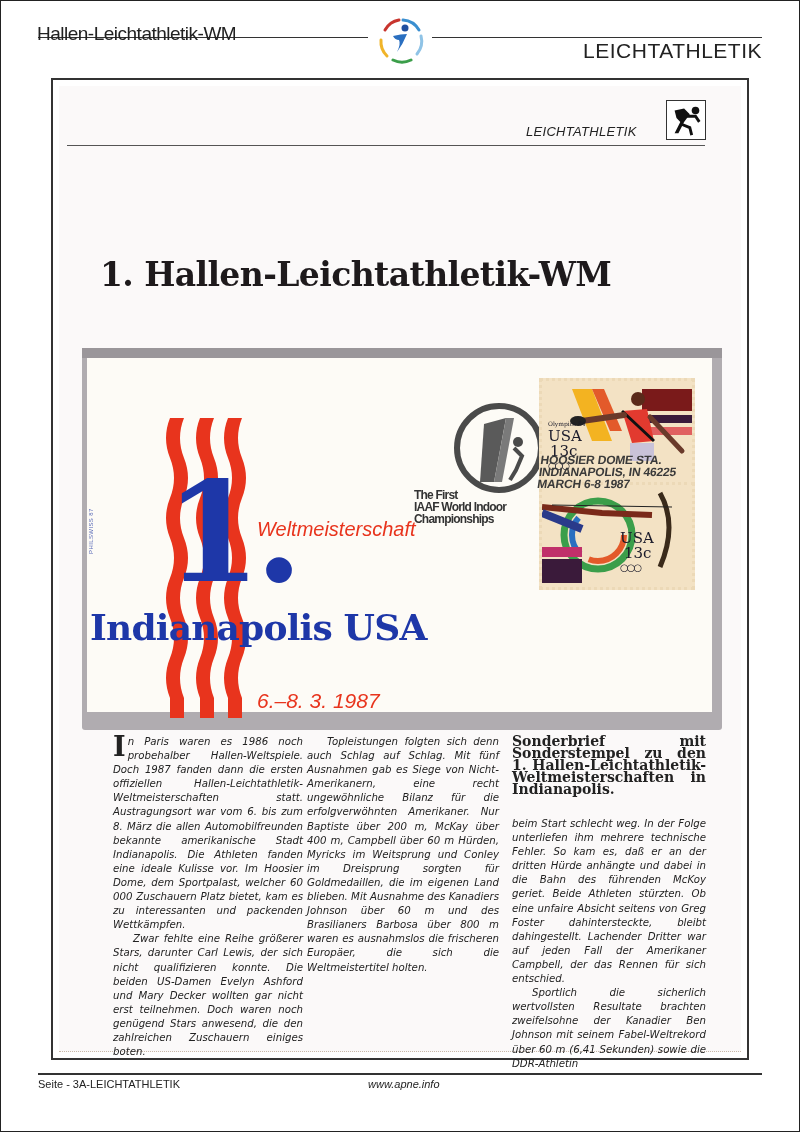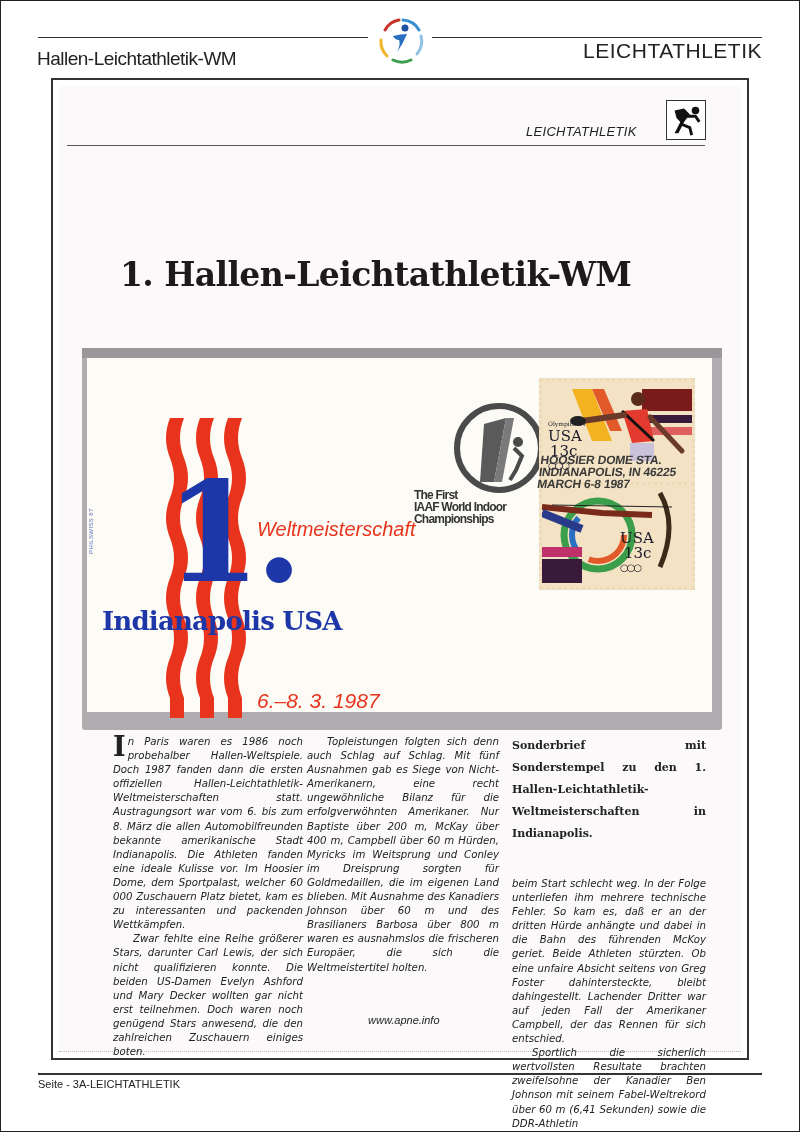--- a/index.html
+++ b/index.html
@@ -2,63 +2,63 @@
 <html><head>
 <meta charset="utf-8">
 <style>
   * { box-sizing: border-box; margin: 0; padding: 0; }
   html, body { width: 800px; height: 1132px; background: #fff; overflow: hidden; }
   body { position: relative; font-family: "DejaVu Serif", serif; color: #1a1a1a; }
 
   .outer-frame { position: absolute; left: 0; top: 0; width: 800px; height: 1132px; border: 1px solid #222; }
 
   .hdr-line { position: absolute; top: 37px; height: 1px; background: #333; }
-  .hdr-left { position: absolute; left: 37px; top: 48px; font-family: "Liberation Sans", sans-serif; font-size: 19px; font-weight: 300; letter-spacing: -0.5px; color: #222; }
+  .hdr-left { position: absolute; left: 37px; top: 23px; font-family: "Liberation Sans", sans-serif; font-size: 19px; font-weight: 300; letter-spacing: -0.5px; color: #222; }
   .hdr-right { position: absolute; right: 38px; top: 39px; font-family: "Liberation Sans", sans-serif; font-size: 21px; letter-spacing: 0.5px; color: #222; }
   .logo { position: absolute; left: 375px; top: 14px; width: 52px; height: 52px; }
 
   .page-frame { position: absolute; left: 51px; top: 78px; width: 698px; height: 982px; border: 2px solid #333; background: #fff; }
   .page-inner { position: absolute; left: 6px; top: 6px; right: 6px; bottom: 6px; background: #fbf9f9; border-bottom: 1px dotted #c9b9a9; }
 
   .sec-label { position: absolute; left: 526px; top: 124px; font-family: "Liberation Sans", sans-serif; font-style: italic; font-size: 13px; letter-spacing: 0.3px; color: #222; }
   .sec-rule { position: absolute; left: 67px; top: 145px; width: 638px; height: 1px; background: #555; }
   .sec-icon { position: absolute; left: 666px; top: 100px; width: 40px; height: 40px; border: 1px solid #333; background: #fff; }
 
-  .title { position: absolute; left: 100px; top: 255px; font-family: "DejaVu Serif", serif; font-weight: bold; font-size: 33px; letter-spacing: -0.6px; color: #1e1a1c; margin-left: 20px; }
+  .title { position: absolute; left: 100px; top: 255px; font-family: "DejaVu Serif", serif; font-weight: bold; font-size: 33px; letter-spacing: -0.6px; color: #1e1a1c; }
 
   .sleeve { position: absolute; left: 82px; top: 348px; width: 640px; height: 382px; background: #b0acb0; border-radius: 3px; }
   .sleeve-top { position: absolute; left: 82px; top: 348px; width: 640px; height: 10px; background: #9a969a; }
   .cover { position: absolute; left: 87px; top: 358px; width: 625px; height: 354px; background: #fdfbf6; }
 
   .stripes { position: absolute; left: 75px; top: 60px; width: 90px; height: 300px; }
   .big-one { position: absolute; left: 78px; top: 106px; font-family: "DejaVu Serif", serif; font-weight: bold; font-size: 138px; line-height: 1; color: #1e37a8; letter-spacing: -6px; }
   .sub-text { position: absolute; left: 170px; top: 160px; font-family: "Liberation Sans", sans-serif; font-style: italic; font-size: 20px; line-height: 23px; color: #e8341d; }
-  .city { position: absolute; left: 15px; top: 248px; font-family: "DejaVu Serif", serif; font-weight: bold; font-size: 26px; letter-spacing: -0.8px; color: #1e37a8; }
+  .city { position: absolute; left: 3px; top: 248px; font-family: "DejaVu Serif", serif; font-weight: bold; font-size: 36px; letter-spacing: -0.8px; color: #1e37a8; }
   .dates { position: absolute; left: 170px; top: 299px; font-family: "Liberation Sans", sans-serif; font-style: italic; font-size: 21px; color: #e8341d; margin-top: 32px; }
   .philswiss { position: absolute; left: 1px; top: 196px; transform: rotate(-90deg); transform-origin: left top; font-family: "Liberation Sans", sans-serif; font-size: 6px; letter-spacing: 0.4px; color: #5a6bb8; width: 60px; }
 
   .cancel { position: absolute; left: 327px; top: 38px; width: 230px; height: 130px; }
   .stamp { position: absolute; width: 156px; border: 3px dotted #ecd9b7; background: #f3e2c4; overflow: hidden; }
   .stamp1 { left: 452px; top: 20px; height: 108px; }
   .stamp2 { left: 452px; top: 124px; height: 108px; }
   .stamp-lbl { position: absolute; font-family: "DejaVu Serif", serif; color: #1a1a2a; line-height: 1; }
   .pmark { position: absolute; left: 452px; top: 96px; font-family: "Liberation Sans", sans-serif; font-weight: bold; font-size: 12px; line-height: 12px; color: #3a3a3a; transform: skewX(-8deg); letter-spacing: -0.2px; }
 
   .col { position: absolute; top: 735px; width: 190px; font-family: "DejaVu Sans", sans-serif; font-style: italic; font-size: 10.2px; line-height: 14.1px; color: #222; text-align: justify; }
   .col p { text-indent: 0; }
   .col p.ind { text-indent: 20px; }
   .c1 { left: 113px; }
   .c2 { left: 307px; width: 192px; }
   .c3 { left: 512px; width: 194px; }
   .dropcap { float: left; font-family: "DejaVu Serif", serif; font-style: normal; font-weight: bold; font-size: 27px; line-height: 22px; margin-right: 2px; margin-top: 1px; }
-  .caption { font-family: "DejaVu Serif", serif; font-style: normal; font-weight: bold; font-size: 11px; line-height: 22px; text-align: justify; margin-bottom: 32px; }
+  .caption { font-family: "DejaVu Serif", serif; font-style: normal; font-weight: bold; font-size: 14px; line-height: 12px; text-align: justify; margin-bottom: 22px; }
 
   .ftr-line { position: absolute; left: 38px; top: 1073px; width: 724px; height: 2px; background: #333; }
   .ftr-left { position: absolute; left: 38px; top: 1078px; font-family: "Liberation Sans", sans-serif; font-size: 11px; color: #222; }
-  .ftr-mid { position: absolute; left: 368px; top: 1014px; font-family: "Liberation Sans", sans-serif; font-style: italic; font-size: 11px; color: #222; }
+  .ftr-mid { position: absolute; left: 368px; top: 1078px; font-family: "Liberation Sans", sans-serif; font-style: italic; font-size: 11px; color: #222; }
 </style>
 </head>
 <body>
 
 <div class="outer-frame"></div>
 
 <div class="hdr-line" style="left:38px;width:330px;"></div>
 <div class="hdr-line" style="left:432px;width:330px;"></div>
 <div class="hdr-left">Hallen-Leichtathletik-WM</div>
 <div class="hdr-right">LEICHTATHLETIK</div>

